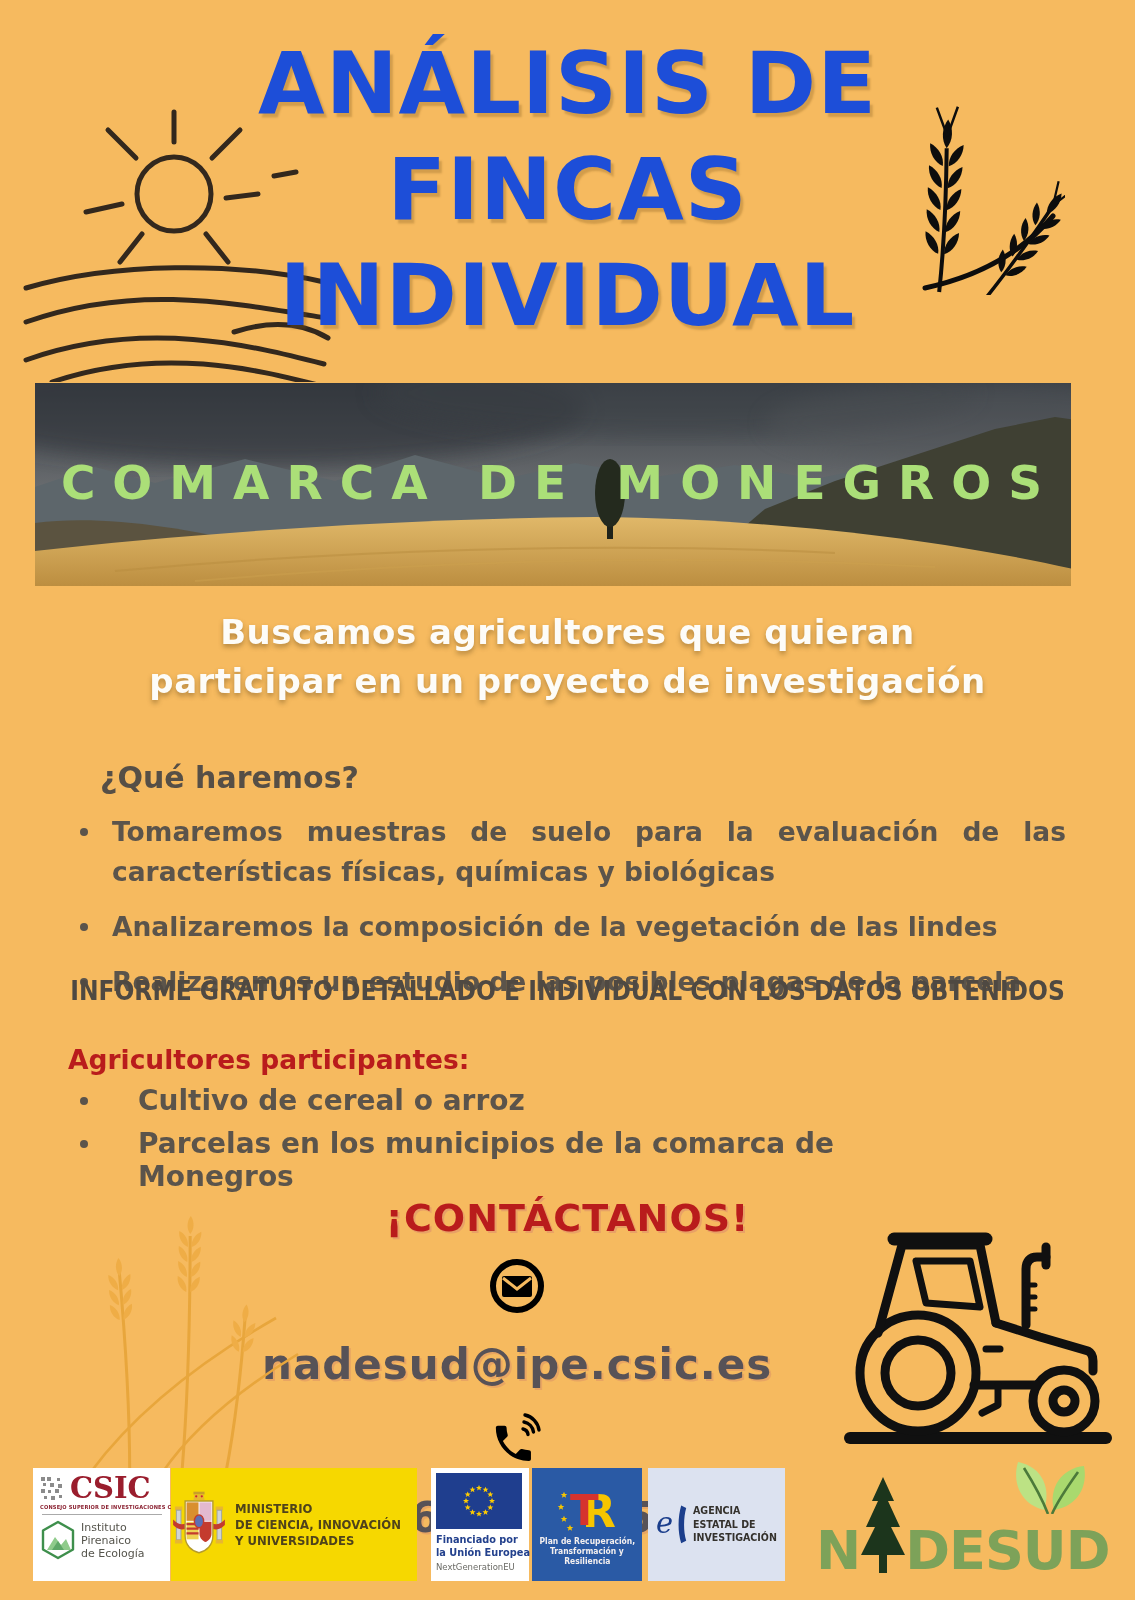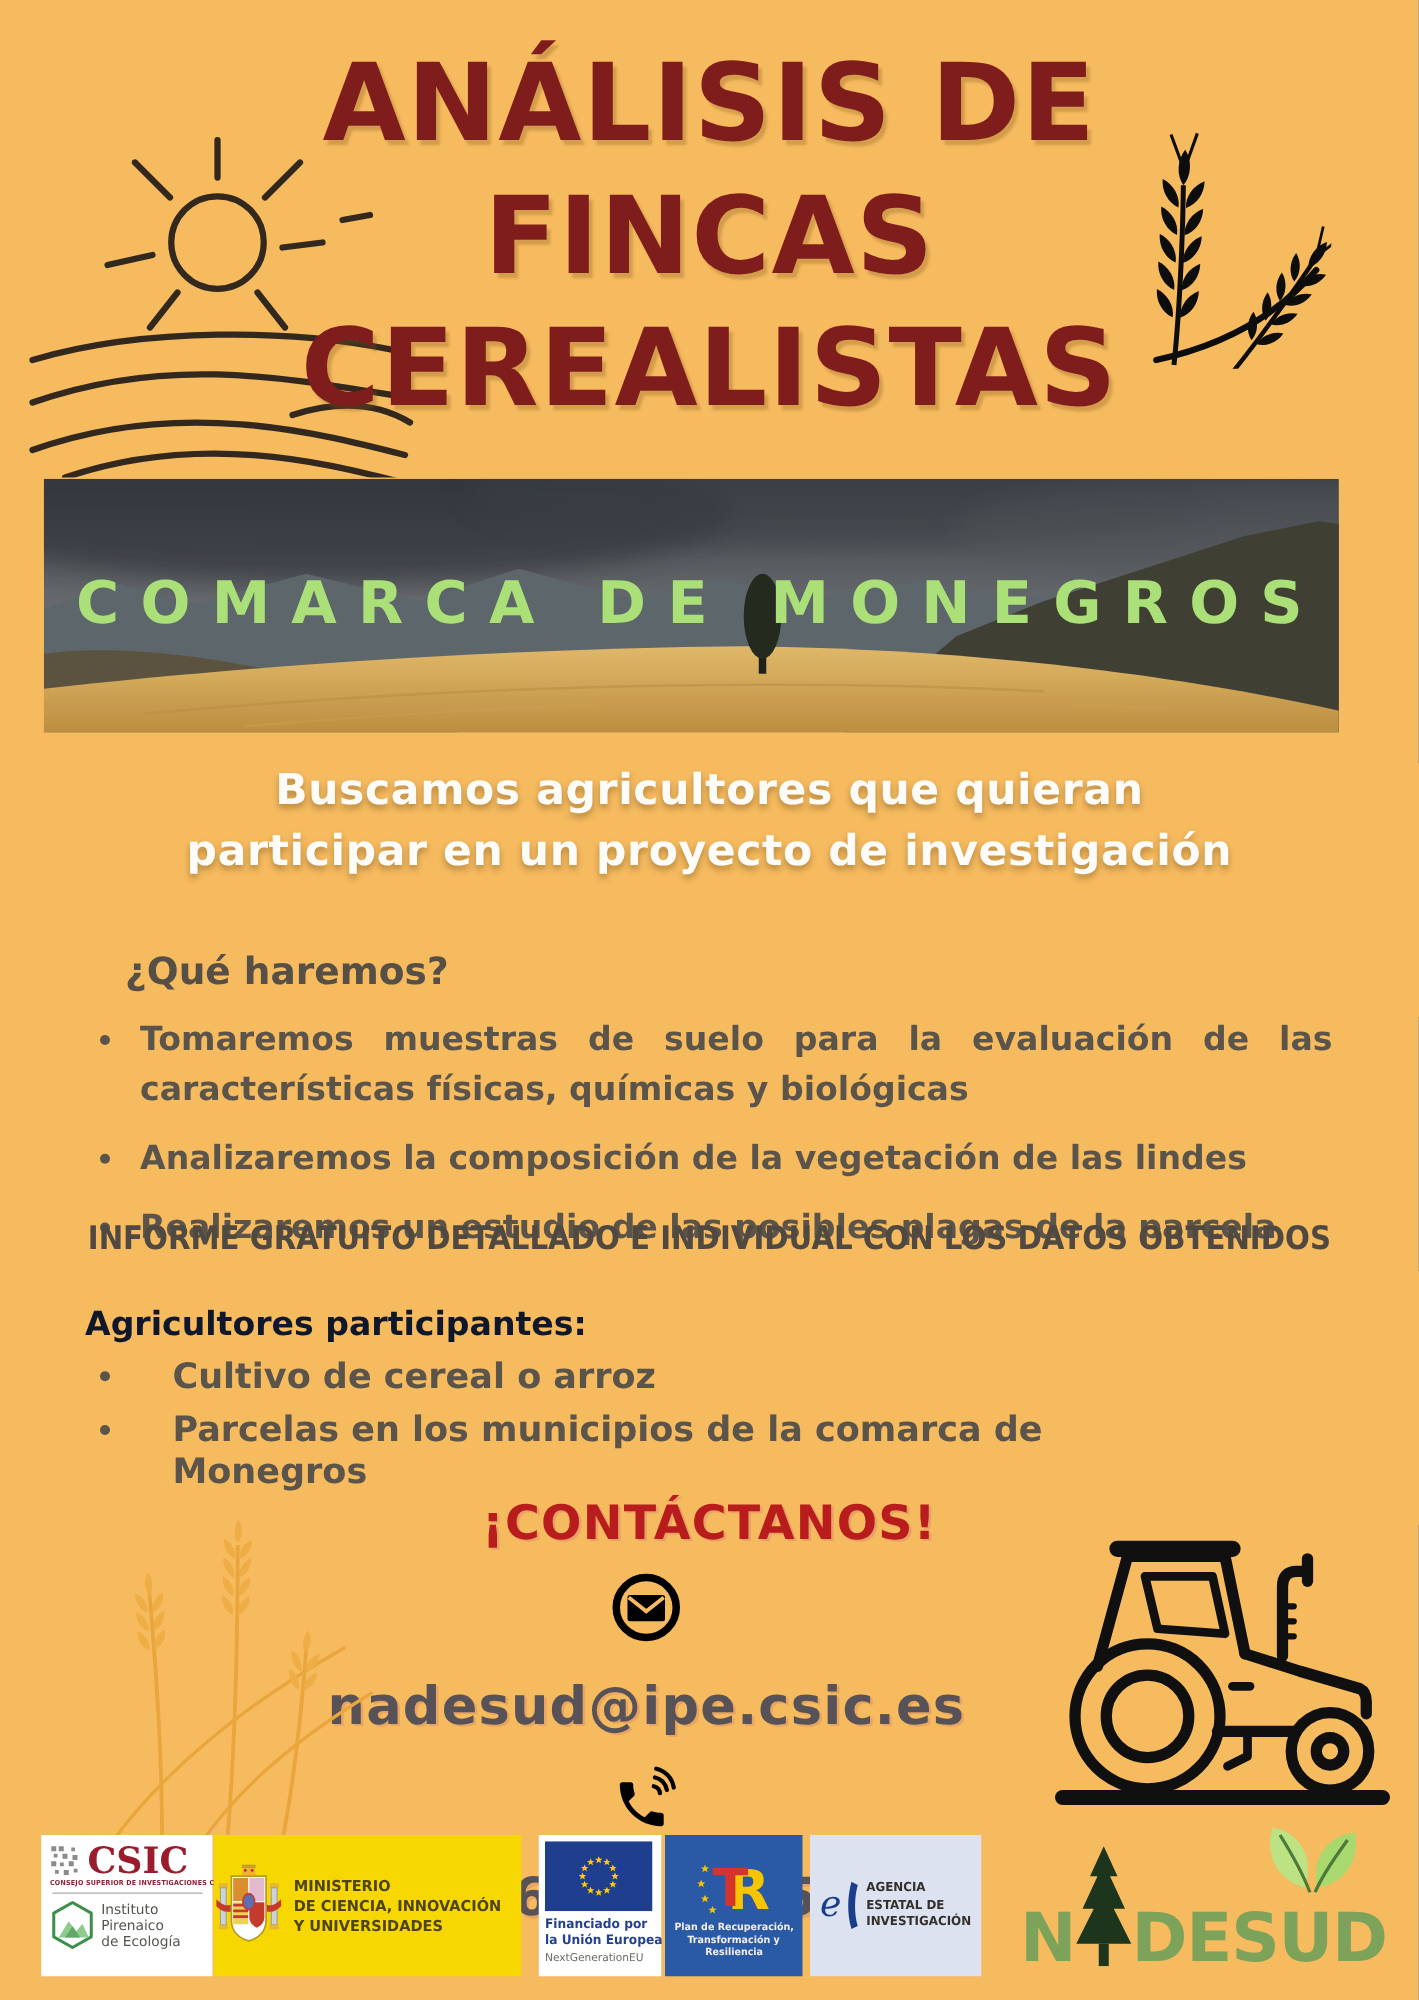--- a/index.html
+++ b/index.html
@@ -5,21 +5,21 @@
   html,body{margin:0;padding:0;background:#888;}
   .poster{
     position:relative;width:1135px;height:1600px;overflow:hidden;
     background:#F6BA5F;
     font-family:"DejaVu Sans","Liberation Sans",sans-serif;
   }
   .abs{position:absolute;}
   
   .title{
     left:0;right:0;top:30px;text-align:center;
-    color:#7f1d1d;font-weight:800;font-size:86px;line-height:106px;
+    color:#1d4ed8;font-weight:800;font-size:86px;line-height:106px;
     letter-spacing:1px;
     text-shadow:3px 4px 2px rgba(130,88,30,.30);
   }
   
   .banner{left:35px;top:383px;width:1036px;height:203px;overflow:hidden;}
   .banner svg{display:block;}
   .banner-caption{
     position:absolute;left:0;right:0;top:50%;transform:translateY(-54%);
     text-align:center;color:#ABDF78;font-weight:800;font-size:47px;
     letter-spacing:17px;padding-left:14px;
@@ -37,21 +37,21 @@
     font-size:26.5px;line-height:40px;}
   .bullet-item .dot{flex:0 0 8px;width:8px;height:8px;border-radius:50%;
     background:#5B544B;margin:16px 24px 0 4px;}
   .bullet-item .btxt{flex:1;text-align:justify;}
   
   .report{
     left:0;right:0;top:976px;text-align:center;color:#4F4942;font-weight:800;
     font-size:26px;transform:scaleX(.90);transform-origin:50% 50%;white-space:nowrap;
   }
   
-  .part-heading{left:68px;top:1044px;font-size:26.5px;font-weight:800;color:#0f172a;}
+  .part-heading{left:68px;top:1044px;font-size:26.5px;font-weight:800;color:#b91c1c;}
   .part-list{left:76px;top:1084px;width:900px;display:flex;flex-direction:column;gap:10px;}
   .part-list .bullet-item{font-size:28px;line-height:33px;gap:26px;}
   .part-list .dot{margin-top:13px;}
   
   .contact-heading{
     left:0;right:0;top:1196px;text-align:center;color:#b91c1c;font-weight:800;
     font-size:38px;letter-spacing:1px;text-shadow:2px 2px 0 rgba(214,130,110,.45);
   }
   .contact-rows{left:262px;top:1258px;display:flex;flex-direction:column;gap:22px;}
   .contact-row{display:flex;align-items:center;gap:26px;flex-direction:column;}
@@ -171,21 +171,21 @@
         <use href="#gr" transform="translate(0,-104) scale(1.1)"></use>
         <path d="M0,-116 L-11,-142 M0,-116 L8,-144" stroke="#0D0D0D" stroke-width="2.5" fill="none"></path>
       </g>
       <path d="M40,208 C86,198 132,178 168,136" stroke="#0D0D0D" stroke-width="5" fill="none" stroke-linecap="round"></path>
     </g>
   </svg>
 
   <div class="abs title">
     <div>ANÁLISIS DE</div>
     <div>FINCAS</div>
-    <div>CEREALISTAS</div>
+    <div>INDIVIDUAL</div>
   </div>
 
   <div class="abs banner">
     <svg width="1064" height="203" viewBox="0 0 1064 203" preserveAspectRatio="none">
       <defs>
         <linearGradient id="sky" x1="0" y1="0" x2="0" y2="1">
           <stop offset="0" stop-color="#3C4147"></stop>
             <stop offset=".55" stop-color="#6B6E71"></stop>
             <stop offset="1" stop-color="#9B9B94"></stop>
         </linearGradient>

